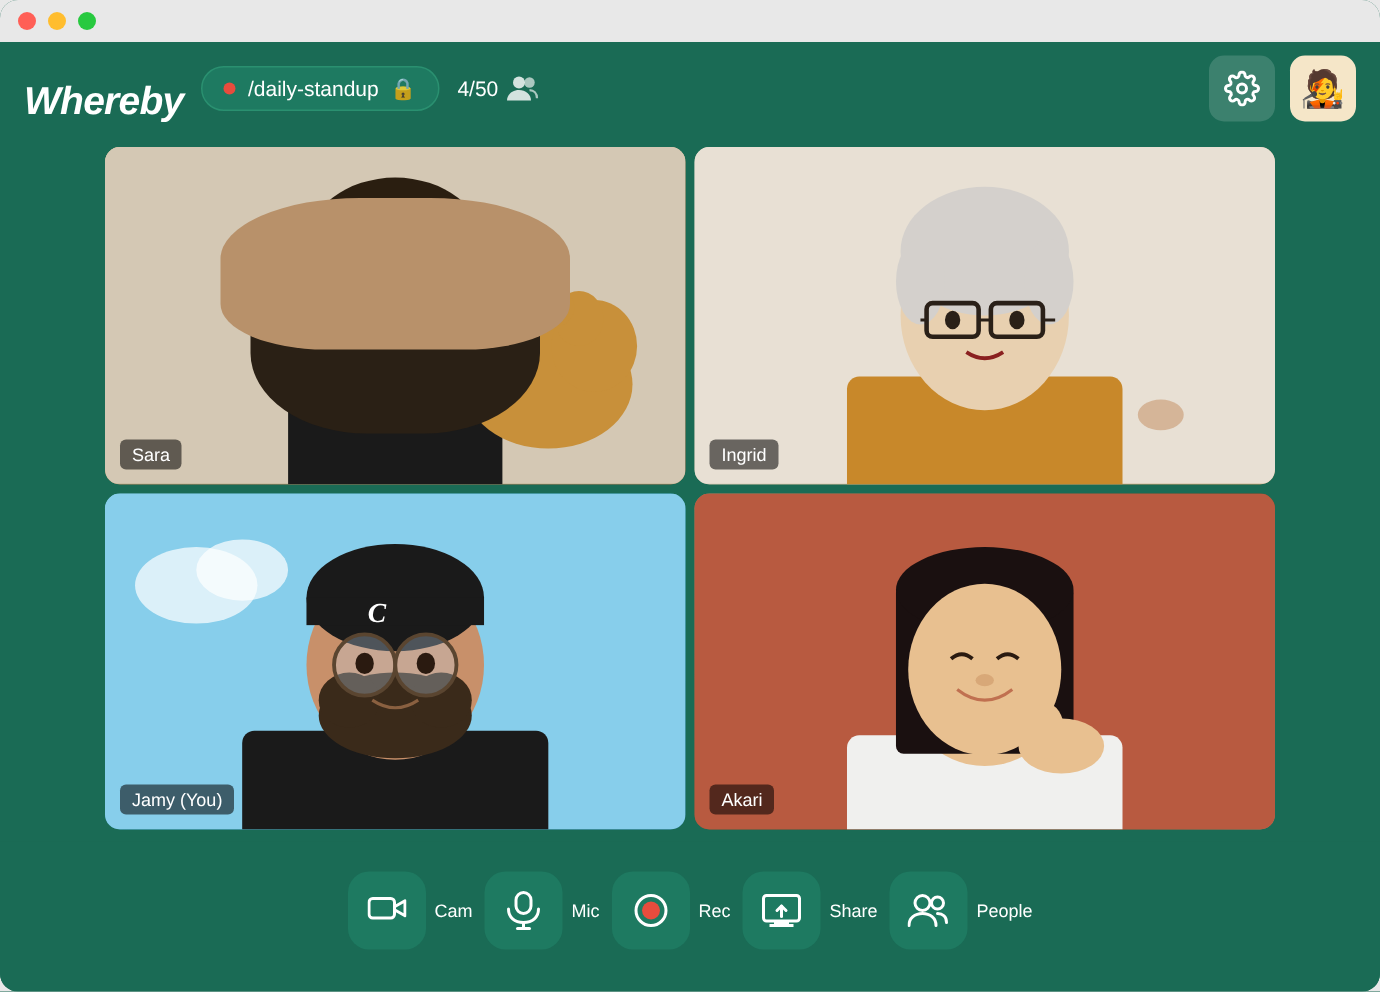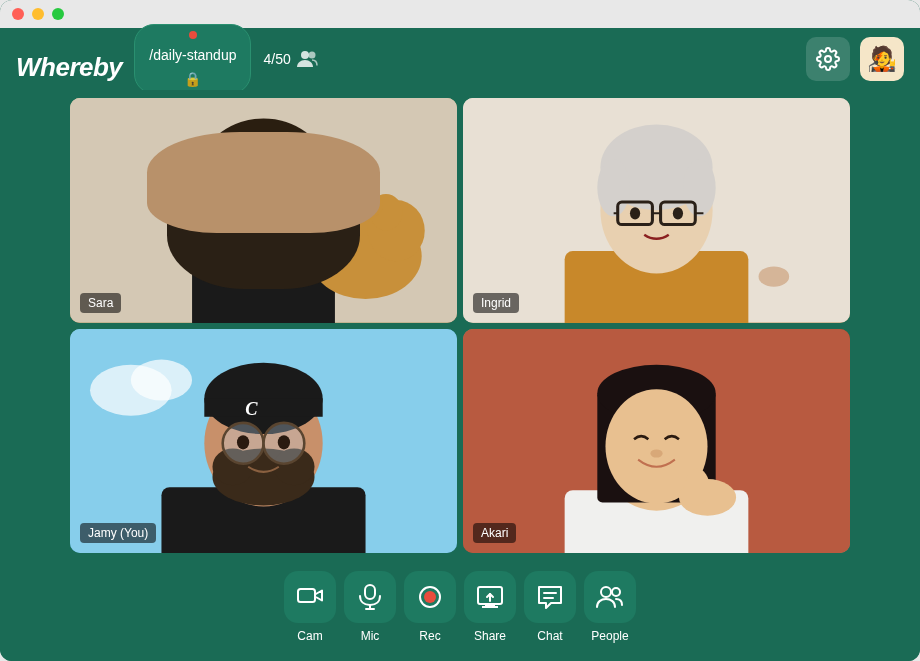--- a/index.html
+++ b/index.html
@@ -65,21 +65,20 @@
       margin-top: 17px;
     }
     .room-pill {
       background: #1e7a61;
       border: 1px solid #2a9070;
       border-radius: 20px;
       display: flex;
       align-items: center;
       gap: 8px;
       padding: 6px 14px;
-      flex-direction: column;
     }
     .dot-live {
       width: 8px;
       height: 8px;
       border-radius: 50%;
       background: #e84c3d;
       flex-shrink: 0;
     }
     .room-name {
       color: white;
@@ -218,21 +217,21 @@
       display: flex;
       align-items: center;
       justify-content: center;
       gap: 8px;
       flex-shrink: 0;
       padding-bottom: 8px;
     }
 
     .ctrl-btn {
       display: flex;
-      flex-direction: column;
+      flex-direction: row;
       align-items: center;
       gap: 6px;
       cursor: pointer;
     }
     .ctrl-icon {
       width: 52px;
       height: 52px;
       border-radius: 14px;
       background: #1e7a61;
       display: flex;
@@ -486,30 +485,20 @@
           <rect x="1" y="1" width="24" height="17" rx="2" stroke="white" stroke-width="2"></rect>
           <rect x="8" y="18" width="10" height="3" fill="white"></rect>
           <line x1="5" y1="21" x2="21" y2="21" stroke="white" stroke-width="2"></line>
           <path d="M10 11 L13 8 L16 11" stroke="white" stroke-width="2" stroke-linecap="round" stroke-linejoin="round" fill="none"></path>
           <line x1="13" y1="8" x2="13" y2="15" stroke="white" stroke-width="2" stroke-linecap="round"></line>
         </svg>
       </div>
       <span class="ctrl-label">Share</span>
     </div>
 
-    <div class="ctrl-btn">
-      <div class="ctrl-icon">
-        <svg width="26" height="25" viewBox="0 0 26 25" fill="none">
-          <path d="M2 2h22v16H14l-5 5v-5H2z" stroke="white" stroke-width="2" stroke-linejoin="round"></path>
-          <line x1="7" y1="8" x2="19" y2="8" stroke="white" stroke-width="2" stroke-linecap="round"></line>
-          <line x1="7" y1="13" x2="16" y2="13" stroke="white" stroke-width="2" stroke-linecap="round"></line>
-        </svg>
-      </div>
-      <span class="ctrl-label">Chat</span>
-    </div>
 
     <div class="ctrl-btn">
       <div class="ctrl-icon">
         <svg width="28" height="24" viewBox="0 0 28 24" fill="none">
           <circle cx="10" cy="7" r="5" stroke="white" stroke-width="2"></circle>
           <circle cx="20" cy="7" r="4" stroke="white" stroke-width="2"></circle>
           <path d="M1 22c0-5 4-8 9-8s9 3 9 8" stroke="white" stroke-width="2" stroke-linecap="round"></path>
           <path d="M20 14c3.5 0 6 2 6 6" stroke="white" stroke-width="2" stroke-linecap="round"></path>
         </svg>
       </div>

